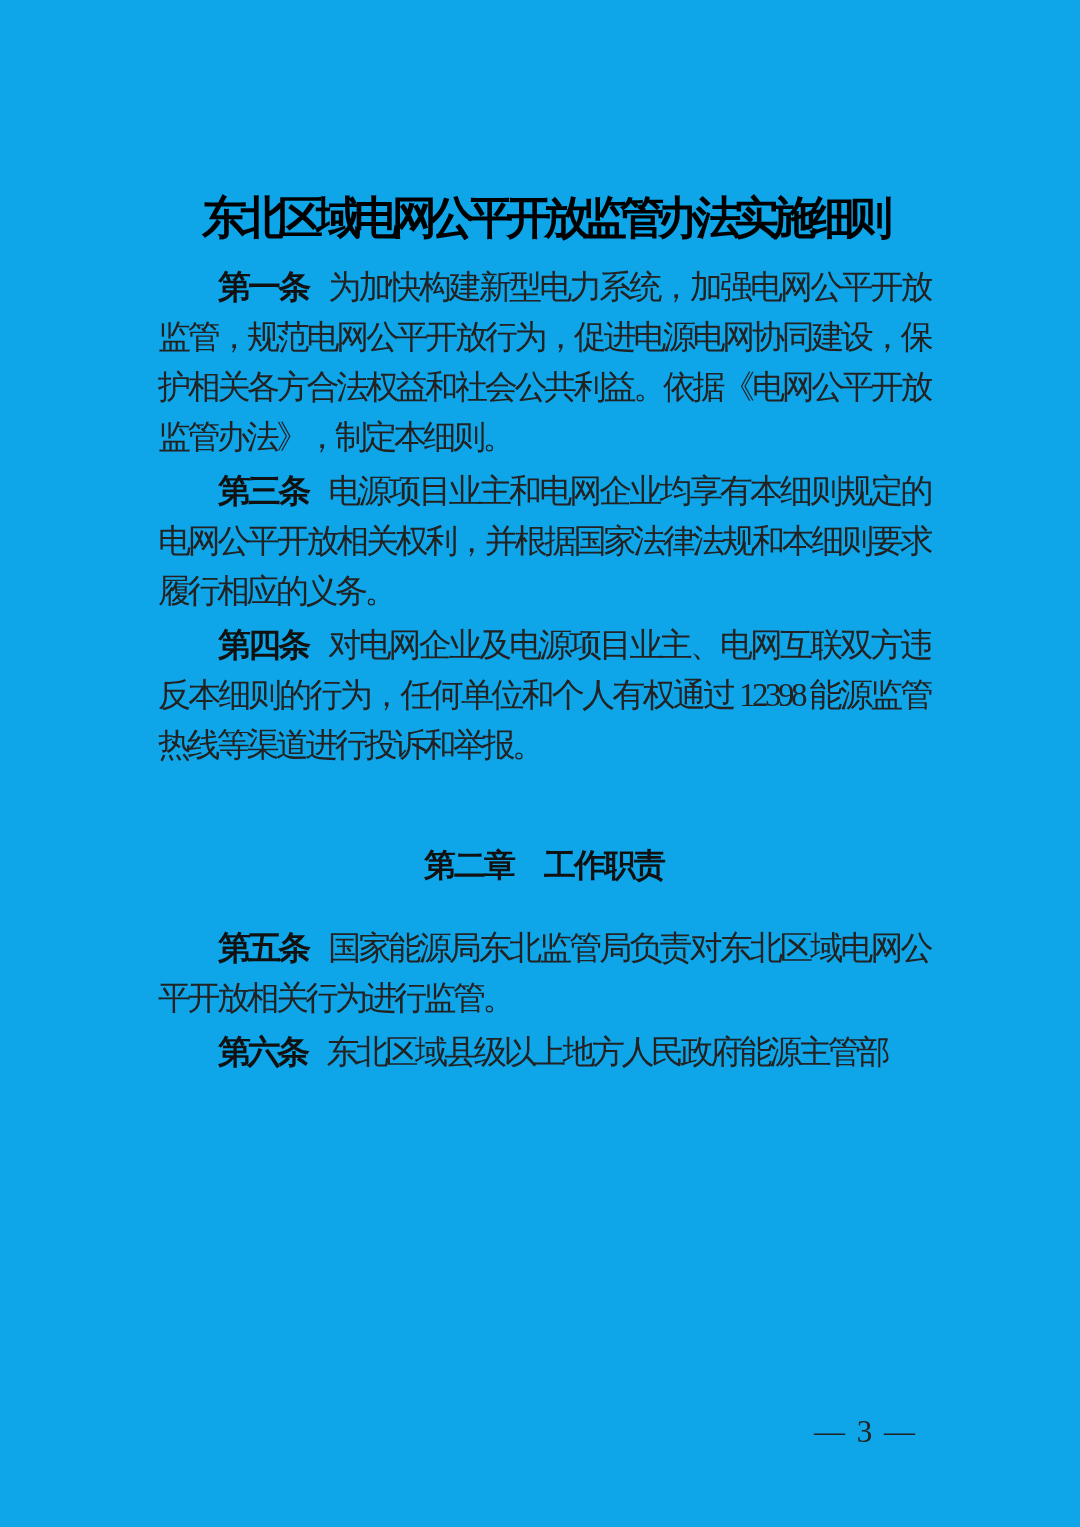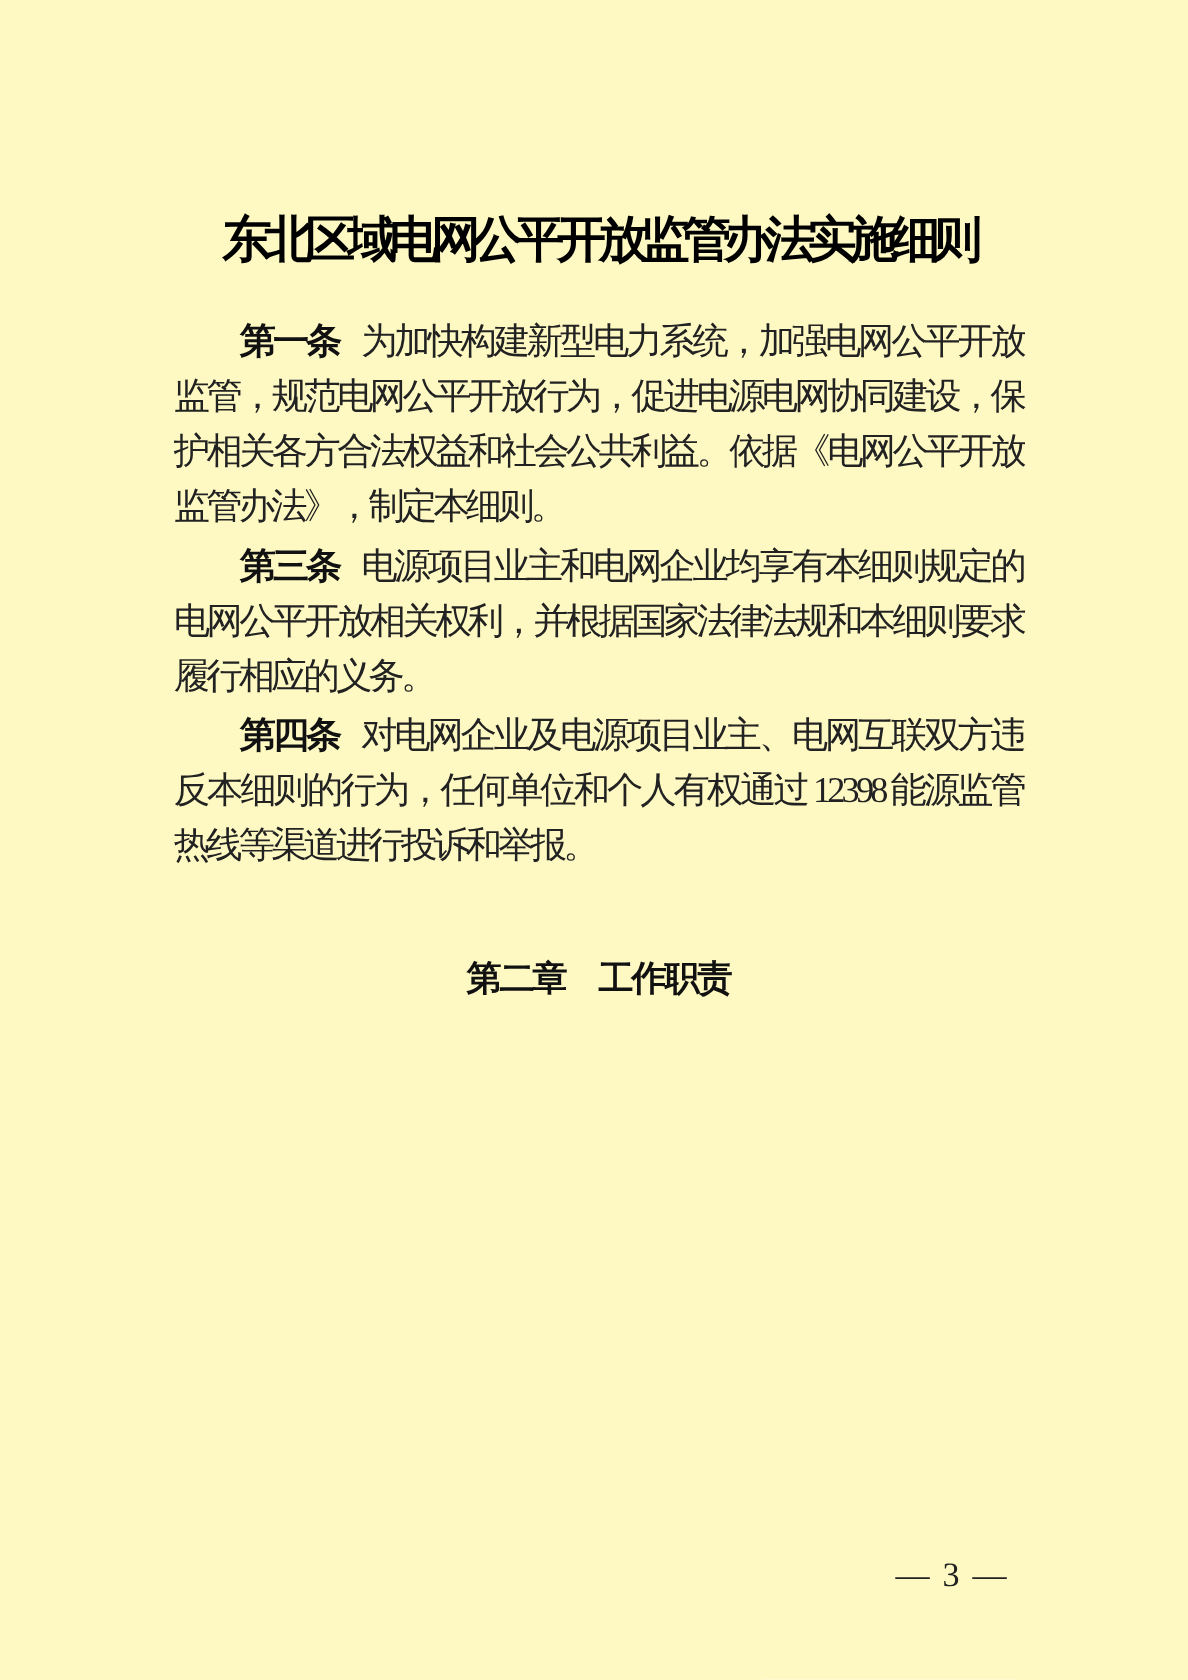--- a/index.html
+++ b/index.html
@@ -11,21 +11,21 @@
     width: 1080px;
     height: 1527px;
     position: relative;
     overflow: hidden;
     color: #1c1c1c;
     font-family: "Liberation Serif", "DejaVu Serif", serif;
   }
   .page {
     position: absolute;
     inset: 0;
-    background: #fef9c3;
+    background: #0ea5e9;
   }
   .content {
     position: absolute;
     left: 158px;
     top: 0;
     width: 772px;
   }
   .doc-title {
     margin: 193px 0 0 0;
     font-size: 45px;
@@ -42,21 +42,21 @@
     font-size: 32px;
     line-height: 42px;
     font-weight: bold;
     letter-spacing: -2px;
     text-align: center;
     color: #111111;
     font-family: "Liberation Sans", "DejaVu Sans", sans-serif;
   }
   .chapter-heading.ch1 { margin-top: 49px; }
   .chapter-heading.ch2 { margin-top: 74px; }
-  .articles { margin-top: 43px; }
+  .articles { margin-top: 19px; }
   .articles.second { margin-top: 37px; }
   p.article {
     margin: 0 0 4px 0;
     font-size: 33px;
     line-height: 50px;
     letter-spacing: -3.5px;
     text-align: justify;
     text-justify: inter-character;
     text-indent: 60px;
     color: #222222;
@@ -90,17 +90,22 @@
       <p class="article"><span class="article-label">第一条</span><span>为加快构建新型电力系统，加强电网公平开放监管，规范电网公平开放行为，促进电源电网协同建设，保护相关各方合法权益和社会公共利益。依据《电网公平开放监管办法》，制定本细则。</span></p>
 
 
       <p class="article"><span class="article-label">第三条</span><span>电源项目业主和电网企业均享有本细则规定的电网公平开放相关权利，并根据国家法律法规和本细则要求履行相应的义务。</span></p>
 
       <p class="article"><span class="article-label">第四条</span><span>对电网企业及电源项目业主、电网互联双方违反本细则的行为，任何单位和个人有权通过 12398 能源监管热线等渠道进行投诉和举报。</span></p>
     </div>
 
     <h2 class="chapter-heading ch2">第二章　工作职责</h2>
 
+    <div class="articles second">
+      <p class="article"><span class="article-label">第五条</span><span>国家能源局东北监管局负责对东北区域电网公平开放相关行为进行监管。</span></p>
+
+      <p class="article"><span class="article-label">第六条</span><span>东北区域县级以上地方人民政府能源主管部</span></p>
+    </div>
 
   </div>
 
   <div class="page-footer">— 3 —</div>
 </div>
 
 </body></html>

